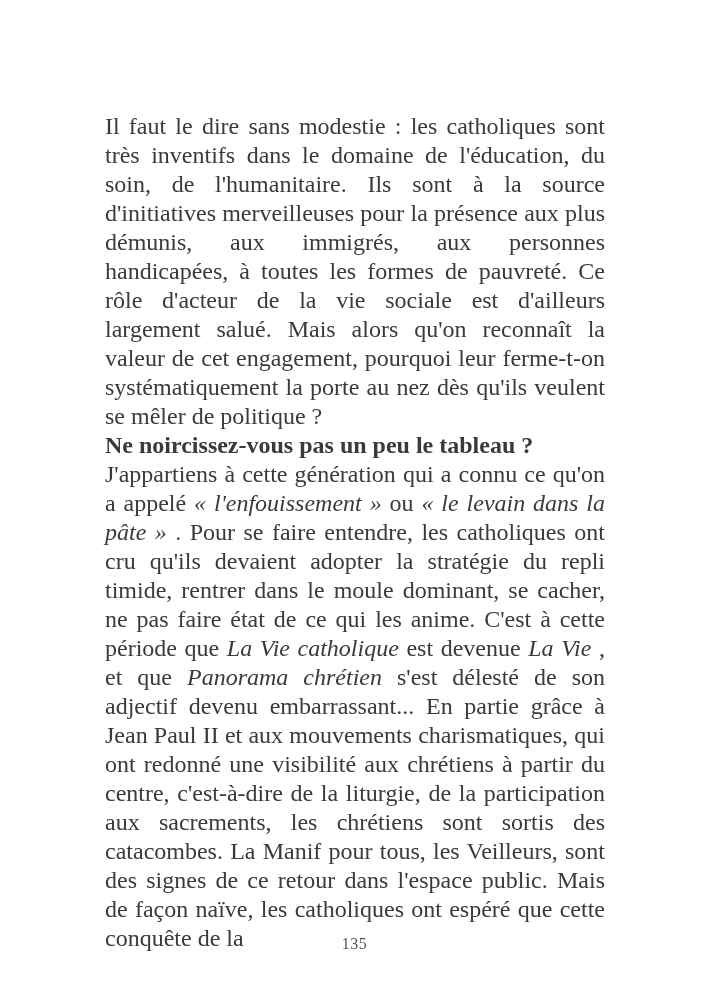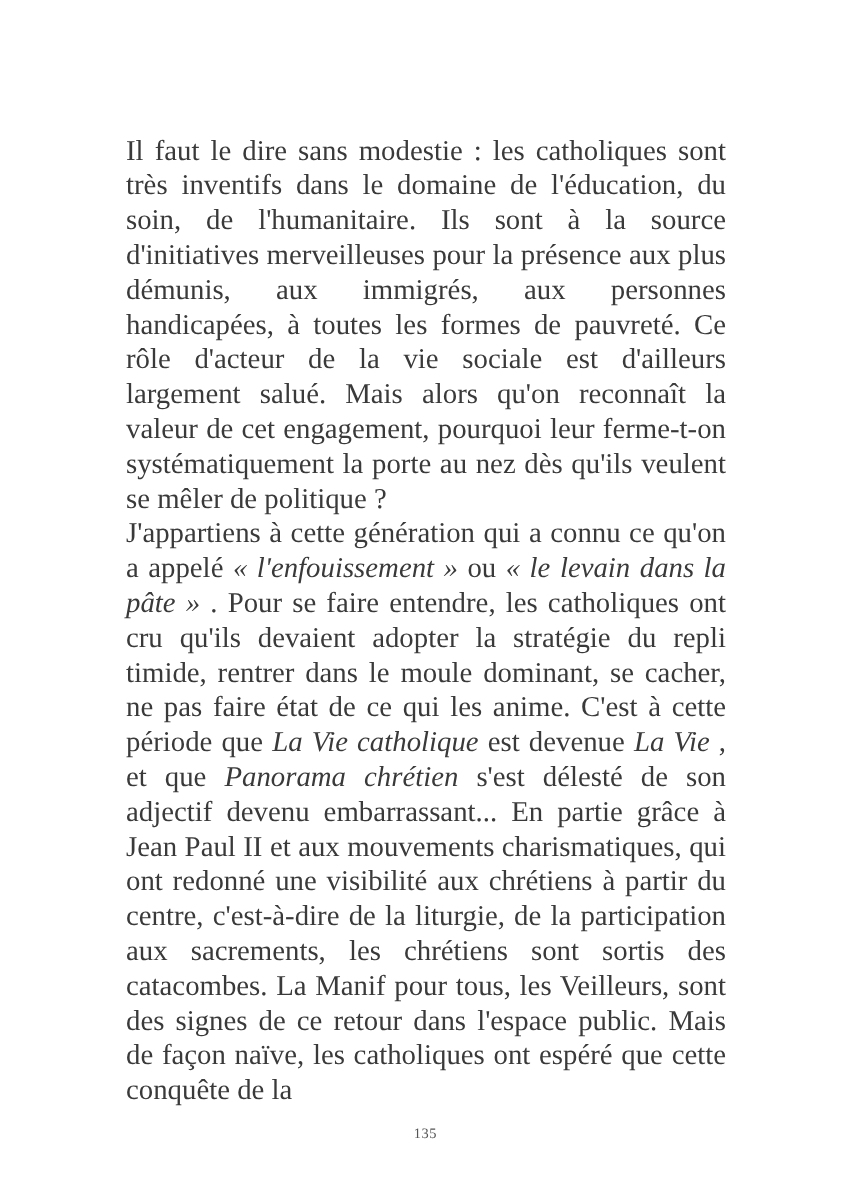--- a/index.html
+++ b/index.html
@@ -36,29 +36,30 @@
   }
   .run-italic {
     font-style: italic;
   }
   .page-number {
     position: absolute;
     left: 0;
     top: 936px;
     width: 709px;
     text-align: center;
-    font-size: 12px;
+    font-size: 16px;
     line-height: 16px;
     color: #555555;
     letter-spacing: 0.5px;
   }
 </style>
 </head>
 <body>
 
 <div class="page">
   <div class="body-text">
     <p>Il faut le dire sans modestie : les catholiques sont très inventifs dans le domaine de l'éducation, du soin, de l'humanitaire. Ils sont à la source d'initiatives merveilleuses pour la présence aux plus démunis, aux immigrés, aux personnes handicapées, à toutes les formes de pauvreté. Ce rôle d'acteur de la vie sociale est d'ailleurs largement salué. Mais alors qu'on reconnaît la valeur de cet engagement, pourquoi leur ferme-t-on systématiquement la porte au nez dès qu'ils veulent se mêler de politique ?</p>
+    <p class="heading">Ne noircissez-vous pas un peu le tableau ?</p>
     <p><span class="run-normal">J'appartiens à cette génération qui a connu ce qu'on a appelé </span><span class="run-italic">« l'enfouissement »</span><span class="run-normal"> ou </span><span class="run-italic">« le levain dans la pâte »</span><span class="run-normal"> . Pour se faire entendre, les catholiques ont cru qu'ils devaient adopter la stratégie du repli timide, rentrer dans le moule dominant, se cacher, ne pas faire état de ce qui les anime. C'est à cette période que </span><span class="run-italic">La Vie catholique</span><span class="run-normal"> est devenue </span><span class="run-italic">La Vie</span><span class="run-normal"> , et que </span><span class="run-italic">Panorama chrétien</span><span class="run-normal"> s'est délesté de son adjectif devenu embarrassant... En partie grâce à Jean Paul II et aux mouvements charismatiques, qui ont redonné une visibilité aux chrétiens à partir du centre, c'est-à-dire de la liturgie, de la participation aux sacrements, les chrétiens sont sortis des catacombes. La Manif pour tous, les Veilleurs, sont des signes de ce retour dans l'espace public. Mais de façon naïve, les catholiques ont espéré que cette conquête de la</span></p>
   </div>
 </div>
 
 <div class="page-number">135</div>
 
 </body></html>

